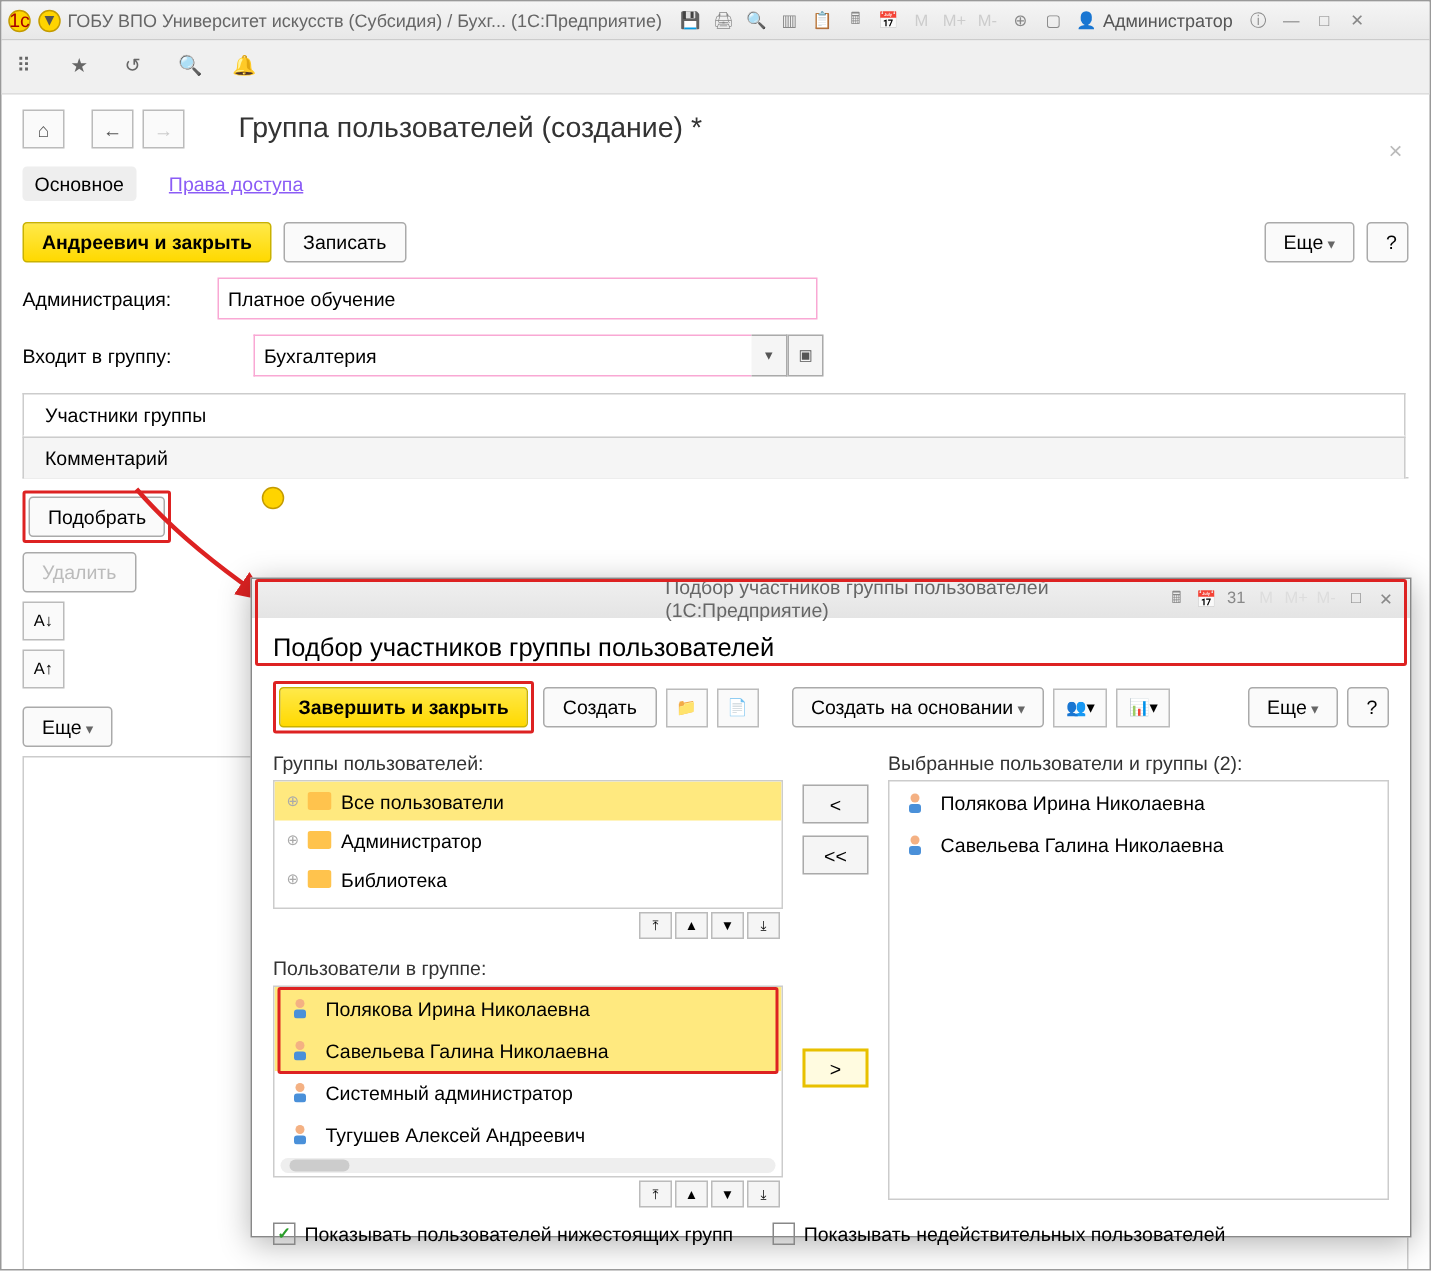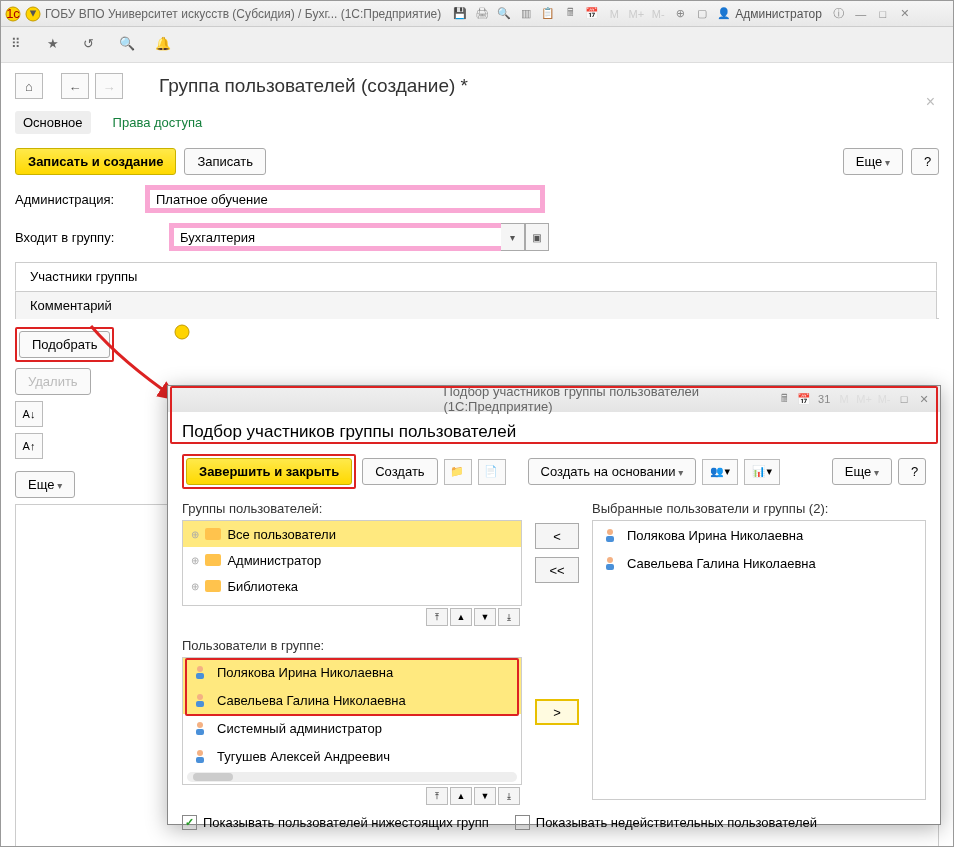--- a/index.html
+++ b/index.html
@@ -11,29 +11,29 @@
 .section-bar{height:36px;background:#f0f0f0;display:flex;align-items:center;padding:0 10px;gap:18px;border-bottom:1px solid #ddd;}
 .section-bar .sicon{width:18px;height:18px;color:#666;}
 .content{padding:10px 14px;}
 .navrow{display:flex;align-items:center;gap:6px;margin-bottom:8px;}
 .sqbtn{width:28px;height:26px;border:1px solid #bbb;background:#fafafa;display:flex;align-items:center;justify-content:center;color:#555;}
 .page-title{font-size:19px;color:#333;margin-left:30px;}
 .close-x{position:absolute;right:18px;top:92px;color:#bbb;font-size:16px;}
 .tabs1{display:flex;gap:14px;margin:12px 0 14px 0;}
 .tab1{padding:4px 8px;}
 .tab1.active{background:#eee;border-radius:3px;}
-.tab1.link{color:#15803d;}
+.tab1.link{color:#8b5cf6;text-decoration:underline;}
 .row{display:flex;align-items:center;gap:8px;margin-bottom:10px;}
 .btn{border:1px solid #aaa;background:#fafafa;padding:5px 12px;border-radius:3px;cursor:pointer;}
 .btn.yellow{background:linear-gradient(#ffe94a,#ffd900);border-color:#c9b200;font-weight:bold;}
 .btn.more::after{content:" ▾";color:#666;font-size:10px;}
 .help-btn{width:28px;}
 .field-row{display:flex;align-items:center;margin-bottom:10px;}
 .field-label{width:130px;}
-.text-input{height:28px;border:5px solid #f9a8d4;padding:0 6px;background:#fff;}
+.text-input{height:28px;border:1px solid #f9a8d4;padding:0 6px;background:#fff;}
 .combo{display:flex;margin-left:24px;}
 .combo input{border-right:none;}
 .combo .cbbtn{width:24px;height:28px;border:1px solid #aaa;background:#f5f5f5;display:flex;align-items:center;justify-content:center;font-size:10px;color:#555;border-left:none;}
 .combo .cbbtn+.cbbtn{border-left:1px solid #aaa;}
 .inner-tabs{display:flex;border-bottom:1px solid #ccc;margin-bottom:8px;flex-direction:column;}
 .inner-tab{padding:6px 14px;border:1px solid #ccc;border-bottom:none;background:#f5f5f5;margin-right:2px;position:relative;top:1px;}
 .inner-tab.active{background:#fff;border-bottom:1px solid #fff;}
 .toolbar2{display:flex;align-items:flex-start;gap:6px;margin-bottom:6px;flex-direction:column;}
 .redbox{border:2px solid #d22;padding:2px;border-radius:2px;}
 .disabled{color:#bbb;}
@@ -122,21 +122,21 @@
     <span class="page-title">Группа пользователей (создание) *</span>
   </div>
   <span class="close-x">×</span>
 
   <div class="tabs1">
     <span class="tab1 active">Основное</span>
     <span class="tab1 link">Права доступа</span>
   </div>
 
   <div class="row">
-    <button class="btn yellow">Записать и создание</button>
+    <button class="btn yellow">Андреевич и закрыть</button>
     <button class="btn">Записать</button>
     <div style="flex:1"></div>
     <button class="btn more">Еще</button>
     <button class="btn help-btn">?</button>
   </div>
 
   <div class="field-row">
     <span class="field-label">Администрация:</span>
     <input class="text-input" style="width: 400px;" value="Платное обучение">
   </div>

